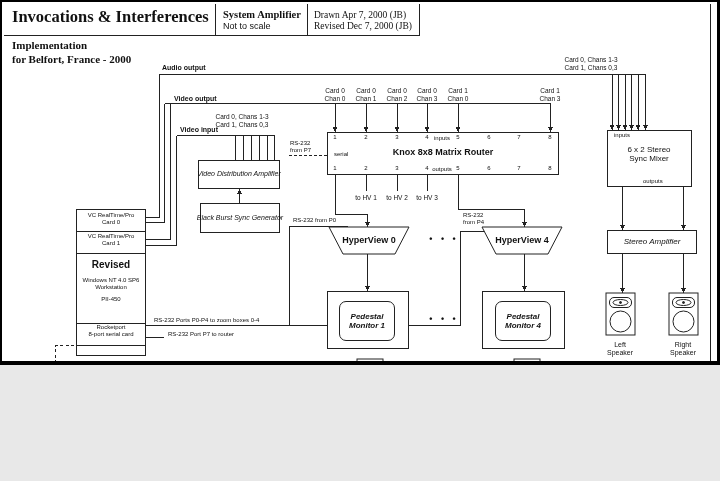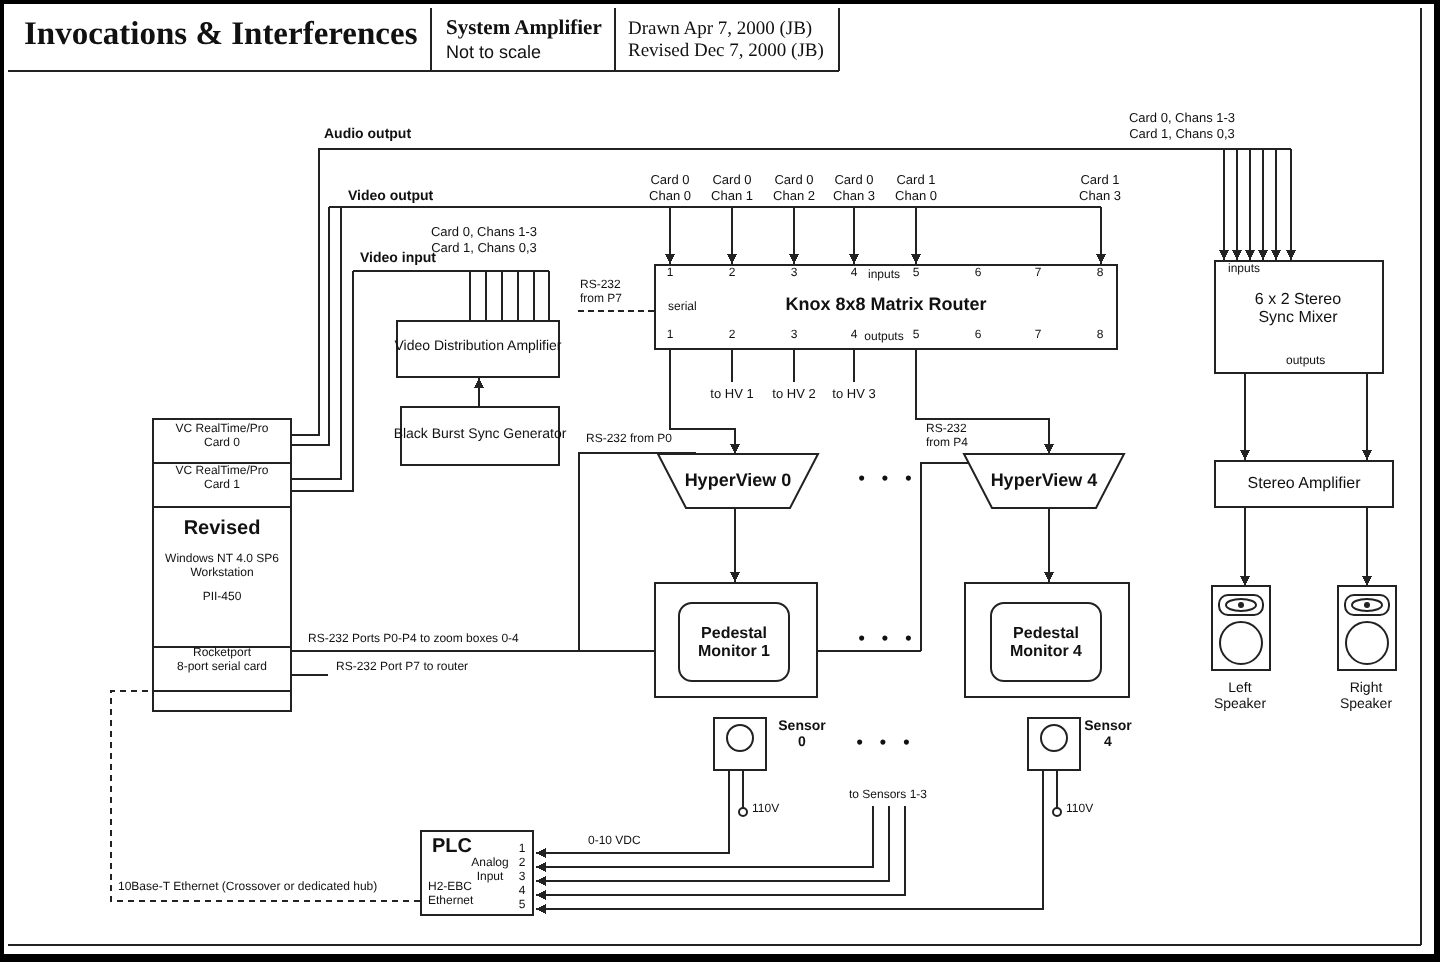--- a/index.html
+++ b/index.html
@@ -1,32 +1,32 @@
 <!DOCTYPE html>
 <html><head>
 <meta charset="utf-8">
 <style>
   html,body{margin:0;padding:0;background:#e8e8e8;}
-  .page{position:relative;width:720px;height:481px;background:#fff;box-sizing:border-box;
+  .page{position:relative;width:720px;height:365px;background:#fff;box-sizing:border-box;
         border:2px solid #000;border-right-width:3px;border-bottom-width:4px;overflow:hidden;
         font-family:"Liberation Sans",sans-serif;color:#111;}
   svg.wires{position:absolute;left:0;top:0;z-index:0;}
   .box{position:absolute;border:1px solid #222;background:#fff;box-sizing:border-box;z-index:1;}
   .hr{position:absolute;left:0;right:0;height:1px;background:#222;}
   .lbl{position:absolute;z-index:2;font-size:6.5px;line-height:1.18;white-space:nowrap;color:#111;}
   .lbl.b{font-weight:bold;}
   .lbl.c{transform:translateX(-50%);text-align:center;}
   .lbl.t6{font-size:6px;}
   .lbl.t7{font-size:7px;}
   .lbl.t8{font-size:8px;}
   .lbl.t9{font-size:9px;}
   .lbl.t10{font-size:10px;}
   .serif{font-family:"Liberation Serif",serif;}
   .dots{font-size:9px;font-weight:bold;letter-spacing:3px;}
-  .ctr{display:flex;align-items:center;justify-content:center;text-align:center;}
+  .ctr{display:flex;align-items:center;justify-content:center;text-align:center;font-style:italic;}
 </style>
 </head>
 <body>
 
 <div class="page">
 
   <svg class="wires" width="720" height="481" viewBox="0 0 720 481" stroke="#222" stroke-width="1" fill="none" shape-rendering="crispEdges">
     <defs>
       <marker id="arr" markerWidth="6" markerHeight="6" refX="5" refY="3" orient="auto" markerUnits="userSpaceOnUse">
         <path d="M0,0.5 L5,3 L0,5.5 Z" fill="#222" stroke="none"></path>
@@ -127,20 +127,24 @@
     </g>
 
     <path d="M208,448.5 H53.5 V343.5 H74" stroke-dasharray="3 2.5"></path>
   </svg>
 
   <div class="lbl b serif" style="left:10px;top:5px;font-size:16.5px;">Invocations &amp; Interferences</div>
   <div class="lbl b serif" style="left:221px;top:7px;font-size:10.5px;">System Amplifier</div>
   <div class="lbl" style="left:221px;top:19px;font-size:9px;">Not to scale</div>
   <div class="lbl serif" style="left:312px;top:8px;font-size:9.5px;">Drawn Apr 7, 2000 (JB)</div>
   <div class="lbl serif" style="left:312px;top:19px;font-size:9.5px;">Revised Dec 7, 2000  (JB)</div>
+  <div class="lbl b serif" style="left:10px;top:37px;font-size:11px;line-height:1.25;">
+    <span style="display:block">Implementation</span>
+    <span style="display:block">for Belfort, France - 2000</span>
+  </div>
 
   <div class="lbl b t7" style="left:160px;top:62px;">Audio output</div>
   <div class="lbl b t7" style="left:172px;top:93px;">Video output</div>
   <div class="lbl b t7" style="left:178px;top:124px;">Video input</div>
 
   <div class="lbl c" style="left:240px;top:111px;">
     <span style="display:block">Card 0, Chans 1-3</span>
     <span style="display:block">Card 1, Chans 0,3</span>
   </div>
   <div class="lbl c" style="left:589px;top:54px;">

